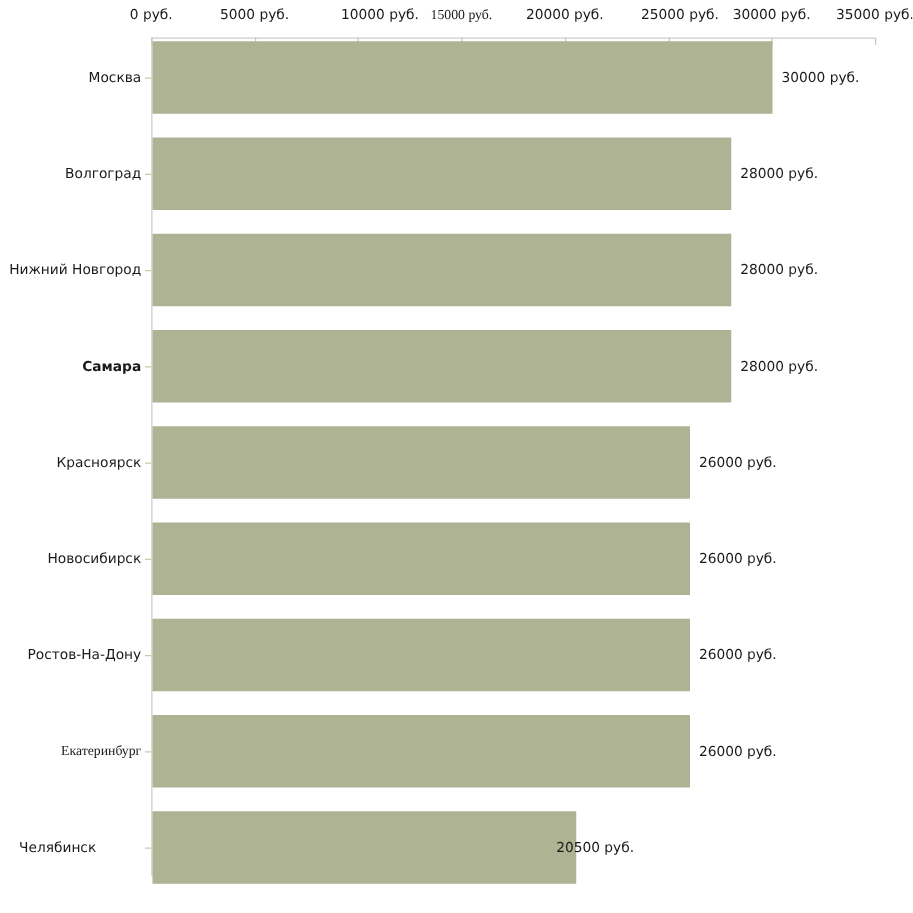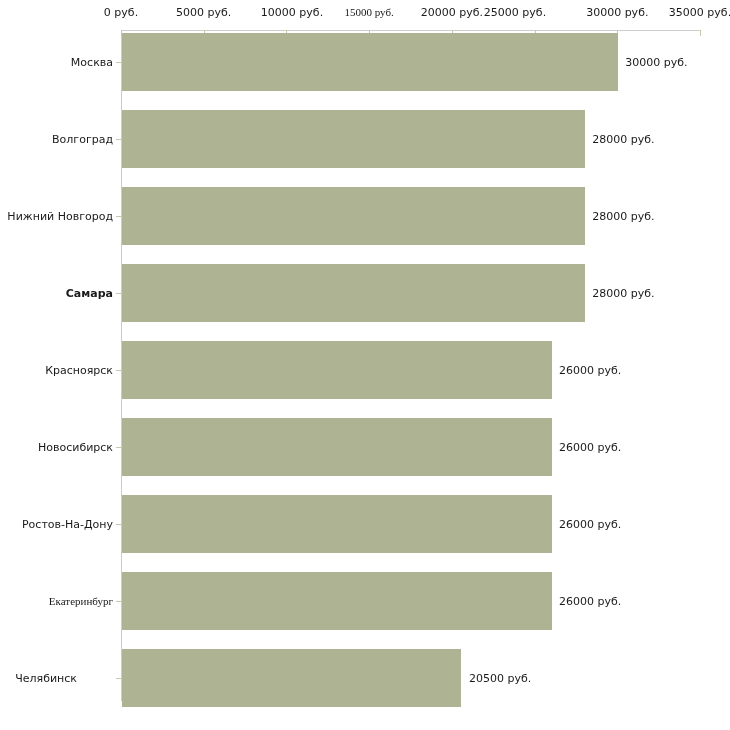--- a/index.html
+++ b/index.html
@@ -93,27 +93,27 @@
 
   <div class="axis-top"></div>
   <div class="axis-left"></div>
 
   <div id="xticks-layer">
       <div class="xtick" style="left: 121px;"></div>
       <div class="xtick-label" style="left: 121px;">0 руб.</div>
       <div class="xtick" style="left: 203.714px;"></div>
       <div class="xtick-label" style="left: 203.714px;">5000 руб.</div>
       <div class="xtick" style="left: 286.429px;"></div>
-      <div class="xtick-label" style="left: 292px;">10000 руб.</div>
+      <div class="xtick-label" style="left: 304px;">10000 руб.</div>
       <div class="xtick" style="left: 369.143px;"></div>
       <div class="xtick-label" style="left: 369.143px; font-family: Liberation Serif, serif;">15000 руб.</div>
       <div class="xtick" style="left: 451.857px;"></div>
       <div class="xtick-label" style="left: 451.857px;">20000 руб.</div>
       <div class="xtick" style="left: 534.571px;"></div>
-      <div class="xtick-label" style="left: 515px;">25000 руб.</div>
+      <div class="xtick-label" style="left: 544px;">25000 руб.</div>
       <div class="xtick" style="left: 617.286px;"></div>
       <div class="xtick-label" style="left: 617.286px;">30000 руб.</div>
       <div class="xtick" style="left: 700px;"></div>
       <div class="xtick-label" style="left: 700px;">35000 руб.</div>
     </div>
   <div id="yticks-layer">
       <div class="ytick" style="top: 62px;"></div>
       <div class="ytick-label" style="top: 62px; right: 617px;">Москва</div>
       <div class="ytick" style="top: 139px;"></div>
       <div class="ytick-label" style="top: 139px; right: 617px;">Волгоград</div>
@@ -143,16 +143,16 @@
       <div class="bar-value" style="left: 592.2px; top: 293px;">28000 руб.</div>
       <div class="bar" style="top: 341px; height: 58px; width: 430.114px; background: rgb(174, 179, 147);"></div>
       <div class="bar-value" style="left: 559.114px; top: 370px;">26000 руб.</div>
       <div class="bar" style="top: 418px; height: 58px; width: 430.114px; background: rgb(174, 179, 147);"></div>
       <div class="bar-value" style="left: 559.114px; top: 447px;">26000 руб.</div>
       <div class="bar" style="top: 495px; height: 58px; width: 430.114px; background: rgb(174, 179, 147);"></div>
       <div class="bar-value" style="left: 559.114px; top: 524px;">26000 руб.</div>
       <div class="bar" style="top: 572px; height: 58px; width: 430.114px; background: rgb(174, 179, 147);"></div>
       <div class="bar-value" style="left: 559.114px; top: 601px;">26000 руб.</div>
       <div class="bar" style="top: 649px; height: 58px; width: 339.129px; background: rgb(174, 179, 147);"></div>
-      <div class="bar-value" style="left: 469px; top: 678px; text-align: center;">20500 руб.</div>
+      <div class="bar-value" style="left: 445px; top: 678px; text-align: center;">20500 руб.</div>
     </div>
 
 </div>
 
 </body></html>

